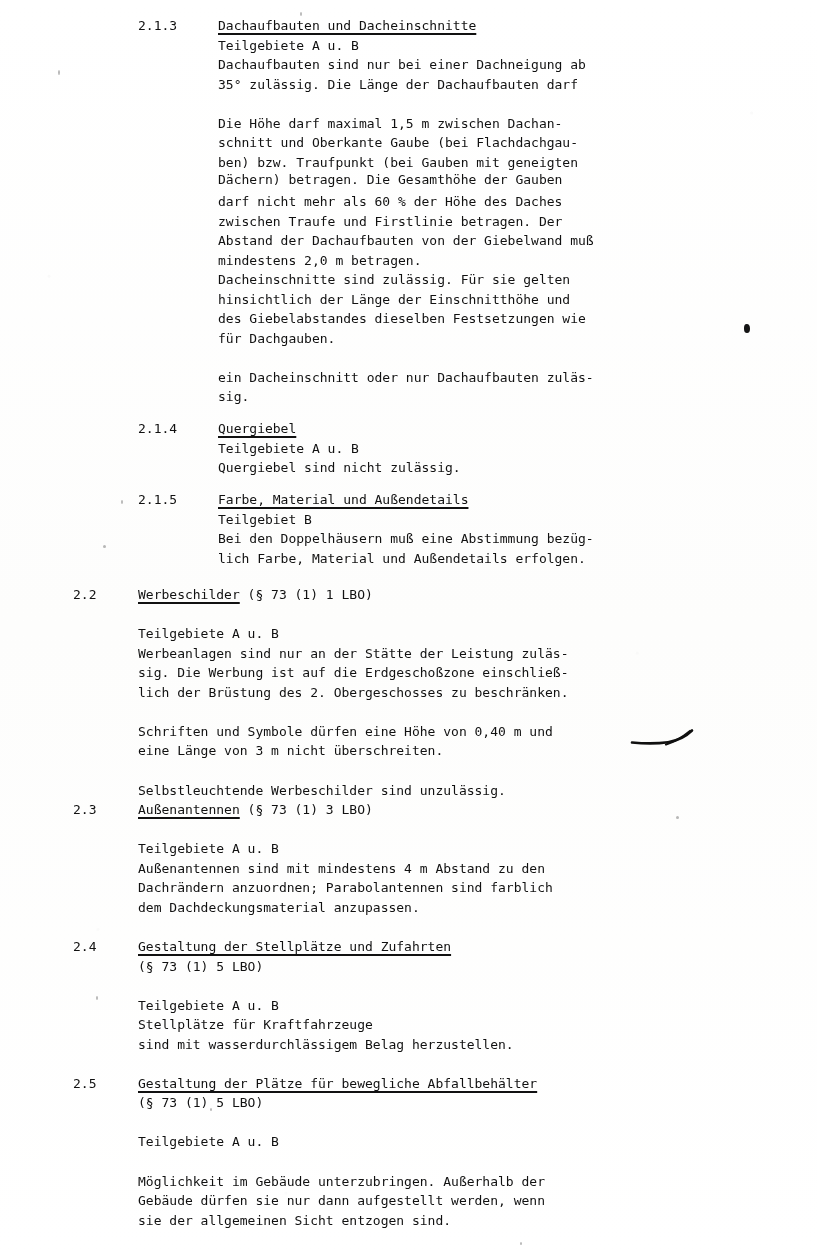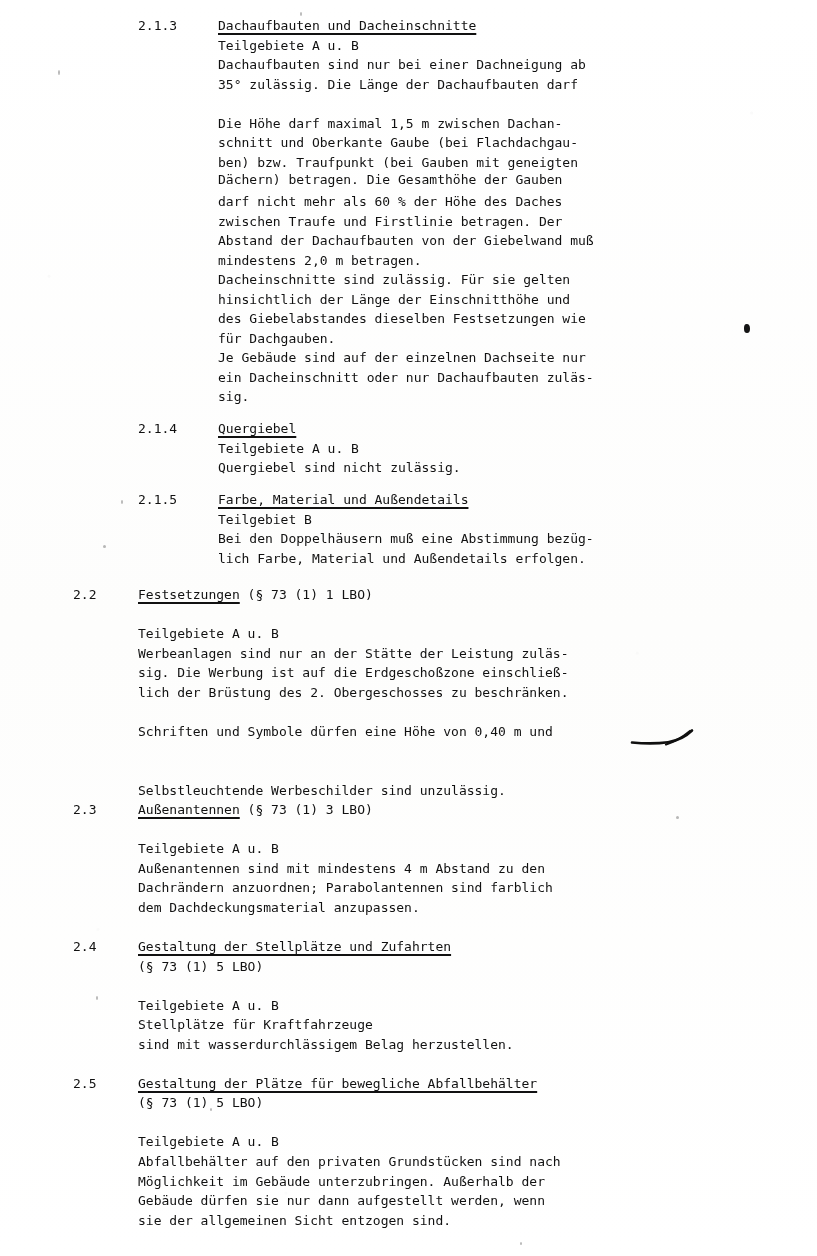--- a/index.html
+++ b/index.html
@@ -80,46 +80,46 @@
   <div class="block col-l2" style="top:152.8px">ben) bzw. Traufpunkt (bei Gauben mit geneigten</div>
   <div class="block col-l2" style="top:170px">Dächern) betragen. Die Gesamthöhe der Gauben</div>
   <div class="block col-l2" style="top:191.9px">darf nicht mehr als 60 % der Höhe des Daches</div>
   <div class="block col-l2" style="top:211.5px">zwischen Traufe und Firstlinie betragen. Der</div>
   <div class="block col-l2" style="top:231px">Abstand der Dachaufbauten von der Giebelwand muß</div>
   <div class="block col-l2" style="top:250.6px">mindestens 2,0 m betragen.</div>
   <div class="block col-l2" style="top:270.1px">Dacheinschnitte sind zulässig. Für sie gelten</div>
   <div class="block col-l2" style="top:289.7px">hinsichtlich der Länge der Einschnitthöhe und</div>
   <div class="block col-l2" style="top:309.2px">des Giebelabstandes dieselben Festsetzungen wie</div>
   <div class="block col-l2" style="top:328.8px">für Dachgauben.</div>
-  <div class="block col-l2" style="top:348.3px">Je Gebäude sind auf der einzelnen Dachseite nur</div>
   <div class="block col-l2" style="top:367.9px">ein Dacheinschnitt oder nur Dachaufbauten zuläs-</div>
   <div class="block col-l2" style="top:387.4px">sig.</div>
 
   <div class="ink-speck" style="left:744px; top:324px; width:6px; height:9px;"></div>
 
   <div class="block num-l2" style="top:419px">2.1.4</div>
   <div class="block col-l2 uline" style="top:419px">Quergiebel</div>
   <div class="block col-l2" style="top:438.6px">Teilgebiete A u. B</div>
   <div class="block col-l2" style="top:458.1px">Quergiebel sind nicht zulässig.</div>
 
   <div class="block num-l2" style="top:490px">2.1.5</div>
   <div class="block col-l2 uline" style="top:490px">Farbe, Material und Außendetails</div>
   <div class="block col-l2" style="top:509.6px">Teilgebiet B</div>
   <div class="block col-l2" style="top:529.1px">Bei den Doppelhäusern muß eine Abstimmung bezüg-</div>
   <div class="block col-l2" style="top:548.7px">lich Farbe, Material und Außendetails erfolgen.</div>
 
   <div class="block num-l1" style="top:585px">2.2</div>
-  <div class="block col-l1" style="top:585px"><span class="uline">Festsetzungen</span><span> (§ 73 (1) 1 LBO)</span></div>
+  <div class="block col-l1" style="top:585px"><span class="uline">Werbeschilder</span><span> (§ 73 (1) 1 LBO)</span></div>
 
   <div class="block col-l1" style="top:624px">Teilgebiete A u. B</div>
   <div class="block col-l1" style="top:643.6px">Werbeanlagen sind nur an der Stätte der Leistung zuläs-</div>
   <div class="block col-l1" style="top:663.1px">sig. Die Werbung ist auf die Erdgeschoßzone einschließ-</div>
   <div class="block col-l1" style="top:682.7px">lich der Brüstung des 2. Obergeschosses zu beschränken.</div>
 
   <div class="block col-l1" style="top:721.8px">Schriften und Symbole dürfen eine Höhe von 0,40 m und</div>
+  <div class="block col-l1" style="top:741.4px">eine Länge von 3 m nicht überschreiten.</div>
 
   <svg class="pen-mark" style="left:630px; top:718px;" width="86" height="36" viewBox="0 0 86 36">
     <path d="M2,24.5 C14,25.6 26,25.9 38,24.2 C48,22.6 56,18.4 62,12.5" stroke="#101010" stroke-width="2.6" fill="none" stroke-linecap="round"></path>
     <path d="M36,26.5 C44,24.0 52,19.6 60,13.0" stroke="#101010" stroke-width="2.2" fill="none" stroke-linecap="round"></path>
   </svg>
 
   <div class="block col-l1" style="top:780.5px">Selbstleuchtende Werbeschilder sind unzulässig.</div>
 
   <div class="block num-l1" style="top:800.1px">2.3</div>
   <div class="block col-l1" style="top:800.1px"><span class="uline">Außenantennen</span><span> (§ 73 (1) 3 LBO)</span></div>
@@ -135,21 +135,20 @@
 
   <div class="block col-l1" style="top:995.6px">Teilgebiete A u. B</div>
   <div class="block col-l1" style="top:1015.1px">Stellplätze für Kraftfahrzeuge</div>
   <div class="block col-l1" style="top:1034.7px">sind mit wasserdurchlässigem Belag herzustellen.</div>
 
   <div class="block num-l1" style="top:1073.8px">2.5</div>
   <div class="block col-l1 uline" style="top:1073.8px">Gestaltung der Plätze für bewegliche Abfallbehälter</div>
   <div class="block col-l1" style="top:1093.3px">(§ 73 (1) 5 LBO)</div>
 
   <div class="block col-l1" style="top:1132.4px">Teilgebiete A u. B</div>
-  <div class="block col-l1" style="top:1151.9px">Abfallbehälter auf den privaten Grundstücken sind nach</div>
   <div class="block col-l1" style="top:1171.5px">Möglichkeit im Gebäude unterzubringen. Außerhalb der</div>
   <div class="block col-l1" style="top:1191px">Gebäude dürfen sie nur dann aufgestellt werden, wenn</div>
   <div class="block col-l1" style="top:1210.6px">sie der allgemeinen Sicht entzogen sind.</div>
 
   <div class="dust" style="left:58px;  top:70px;  width:2px; height:5px;"></div>
   <div class="dust" style="left:121px; top:500px; width:2px; height:4px;"></div>
   <div class="dust" style="left:103px; top:545px; width:3px; height:3px;"></div>
   <div class="dust" style="left:300px; top:12px;  width:2px; height:4px;"></div>
   <div class="dust" style="left:96px;  top:996px; width:2px; height:4px;"></div>
   <div class="dust" style="left:676px; top:816px; width:3px; height:3px;"></div>

